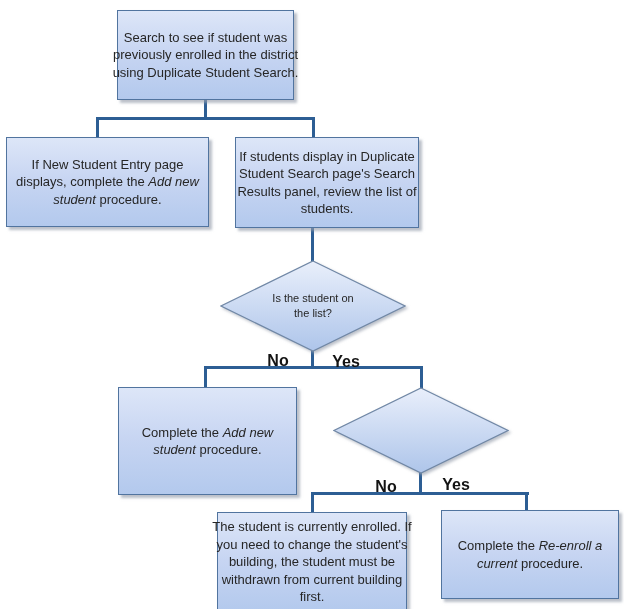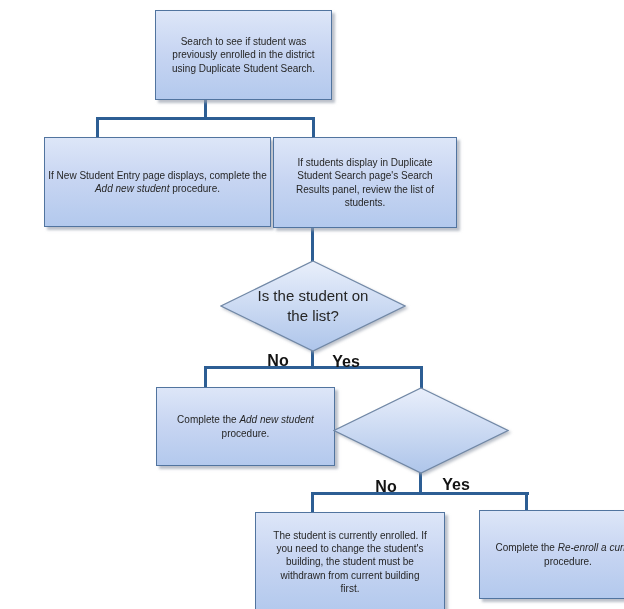--- a/index.html
+++ b/index.html
@@ -12,31 +12,31 @@
   
   .conn { position:absolute; background: var(--connector); }
   
   .box {
     position:absolute; box-sizing:border-box;
     border:1.6px solid var(--shape_border);
     background:linear-gradient(180deg, var(--shape_fill_top) 0%, var(--shape_fill_mid) 48%, var(--shape_fill_bottom) 100%);
     box-shadow:2.5px 2.5px 2.5px rgba(150,158,172,.65);
     display:flex; align-items:center; justify-content:center;
     text-align:center; color:var(--node_text);
-    font-size:10px; line-height:1.34; padding:2px 3px;margin-left:38px;
+    font-size:13px; line-height:1.34; padding:2px 3px;
   }
   .pre { white-space:pre; }
   
   .diamond-svg { position:absolute; filter:drop-shadow(2px 2px 1.5px rgba(150,158,172,.65)); }
   .diamond-svg polygon { fill:url(#diamGrad); stroke:var(--diamond_border); stroke-width:1.2; }
   .stop-top { stop-color:var(--diamond_fill_top); }
   .stop-bottom { stop-color:var(--diamond_fill_bottom); }
   .dtext {
     position:absolute; display:flex; align-items:center; justify-content:center;
-    text-align:center; color:var(--node_text); font-size:15px; line-height:1.35;
+    text-align:center; color:var(--node_text); font-size:11px; line-height:1.35;
     white-space:pre;
   }
   
   .blabel {
     position:absolute; width:40px; text-align:center;
     font-size:16px; font-weight:bold; color:var(--branch_label_text);
   }
 </style>
 </head>
 <body>
@@ -65,32 +65,32 @@
   <div class="conn" style="left:311px;top:492px;width:218px;height:3px"></div>
   <div class="conn" style="left:311px;top:494px;width:3px;height:18px"></div>
   <div class="conn" style="left:525px;top:494px;width:3px;height:17px"></div>
 
   <div class="box pre" style="left:117px;top:10px;width:177px;height:90px">
     <span>Search to see if student was
 previously enrolled in the district
 using Duplicate Student Search.</span>
   </div>
 
-  <div class="box" style="left:6px;top:137px;width:227px;height:90px">
+  <div class="box" style="left:6px;top:137px;width:203px;height:90px">
     <span><span>If New Student Entry page displays, complete the </span><i>Add new student</i><span> procedure.</span></span>
   </div>
 
   <div class="box pre" style="left:235px;top:137px;width:184px;height:91px">
     <span>If students display in Duplicate
 Student Search page's Search
 Results panel, review the list of
 students.</span>
   </div>
 
-  <div class="box" style="left:118px;top:387px;width:179px;height:79px">
+  <div class="box" style="left:118px;top:387px;width:179px;height:108px">
     <span><span>Complete the </span><i>Add new student</i><span> procedure.</span></span>
   </div>
 
   <div class="box pre" style="left:217px;top:512px;width:190px;height:100px">
     <span>The student is currently enrolled. If
 you need to change the student's
 building, the student must be
 withdrawn from current building
 first.</span>
   </div>

